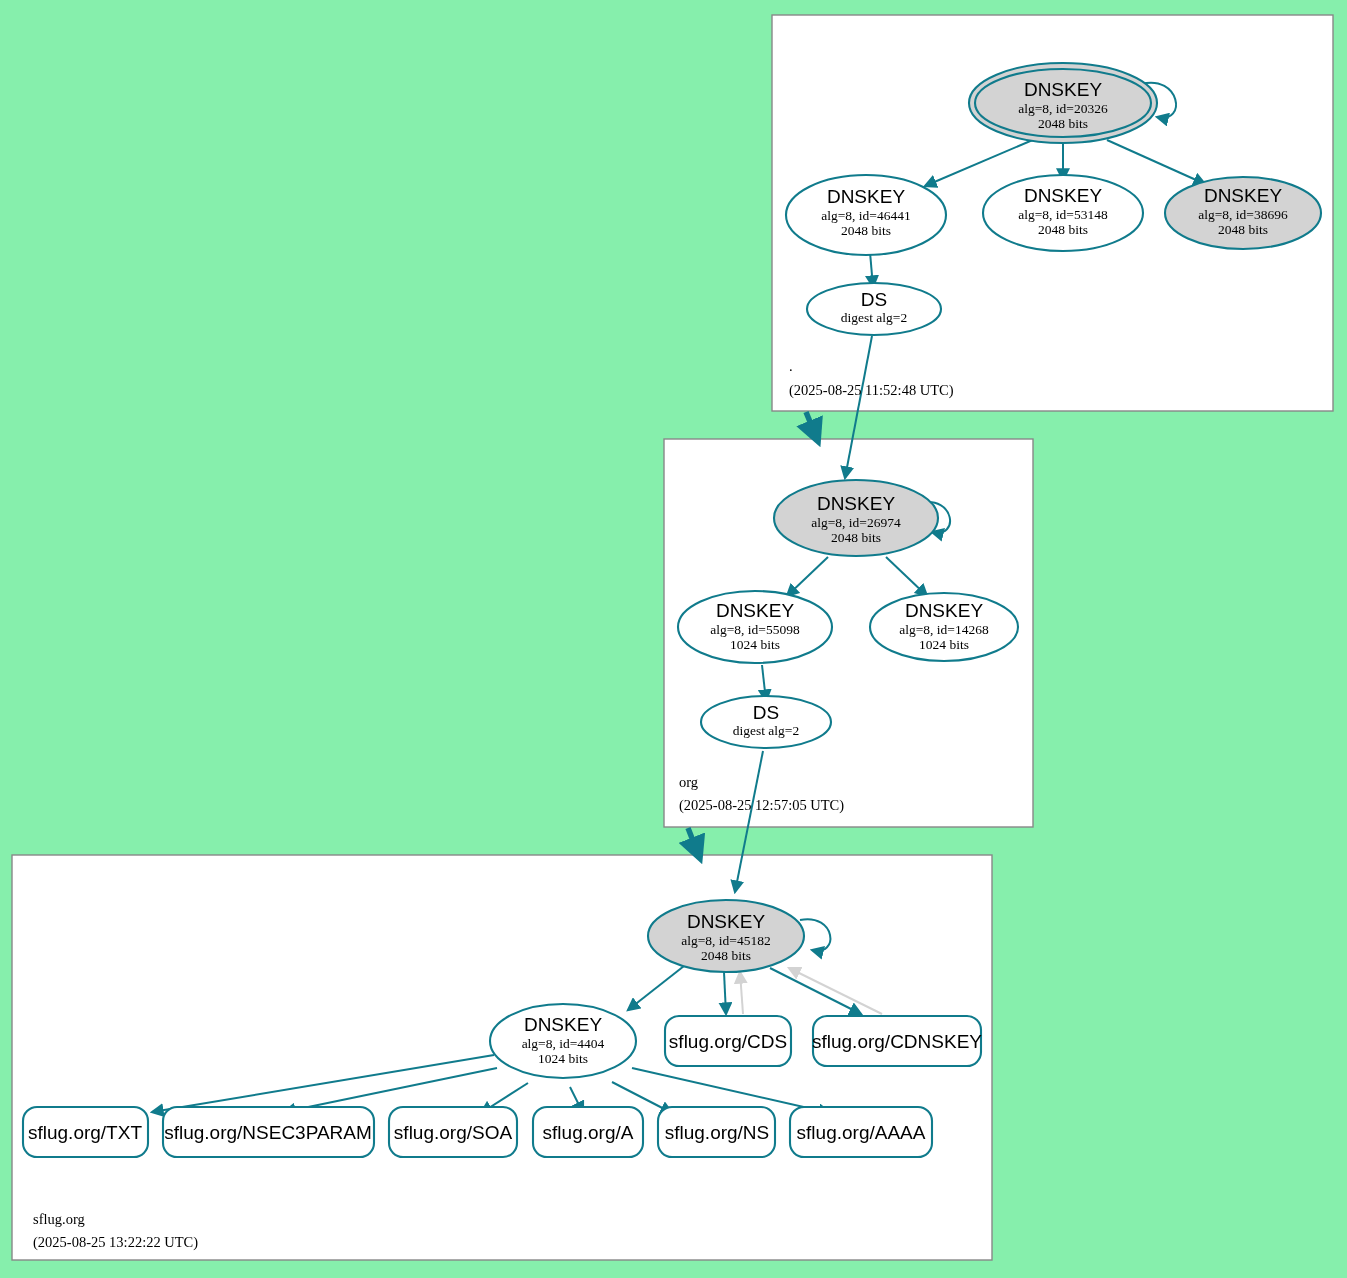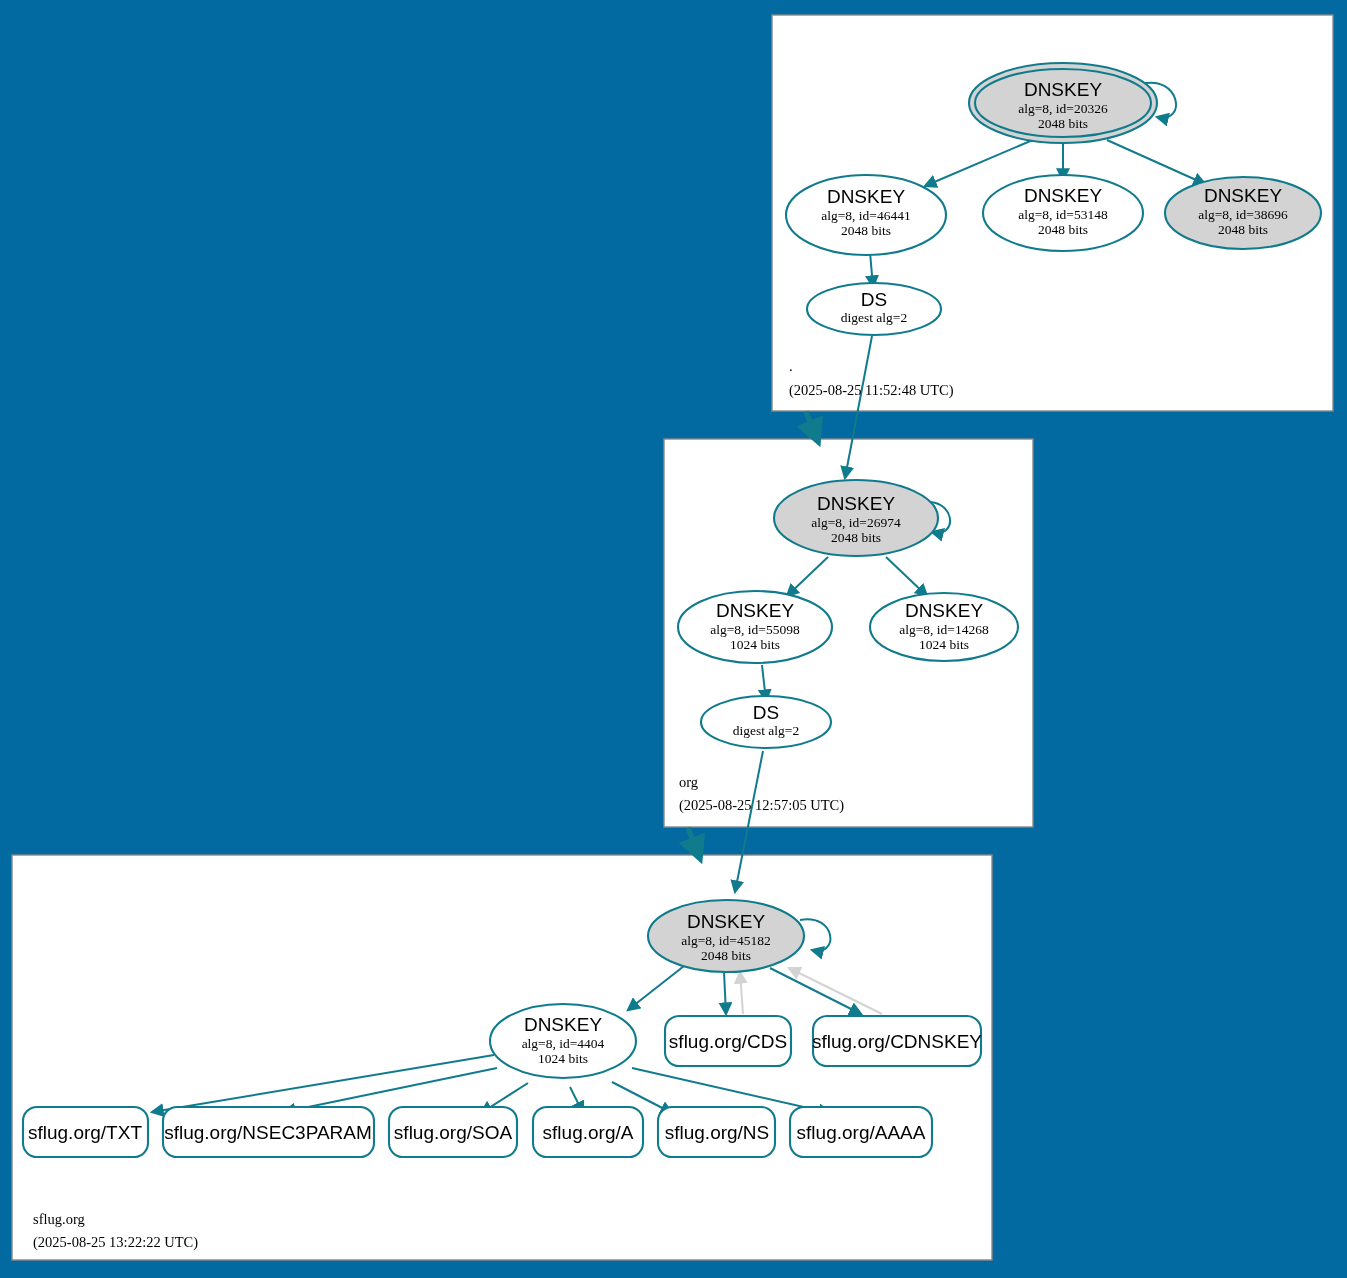--- a/index.html
+++ b/index.html
@@ -4,21 +4,21 @@
 <style>
   html, body {
     margin: 0;
     padding: 0;
     background: #ffffff;
   }
   #root-canvas {
     position: relative;
     width: 1347px;
     height: 1278px;
-    background: #0369a1;
+    background: #86efac;
     font-family: "Liberation Sans", sans-serif;
     overflow: hidden;
   }
   svg.diagram {
     position: absolute;
     top: 0;
     left: 0;
     width: 1347px;
     height: 1278px;
   }

